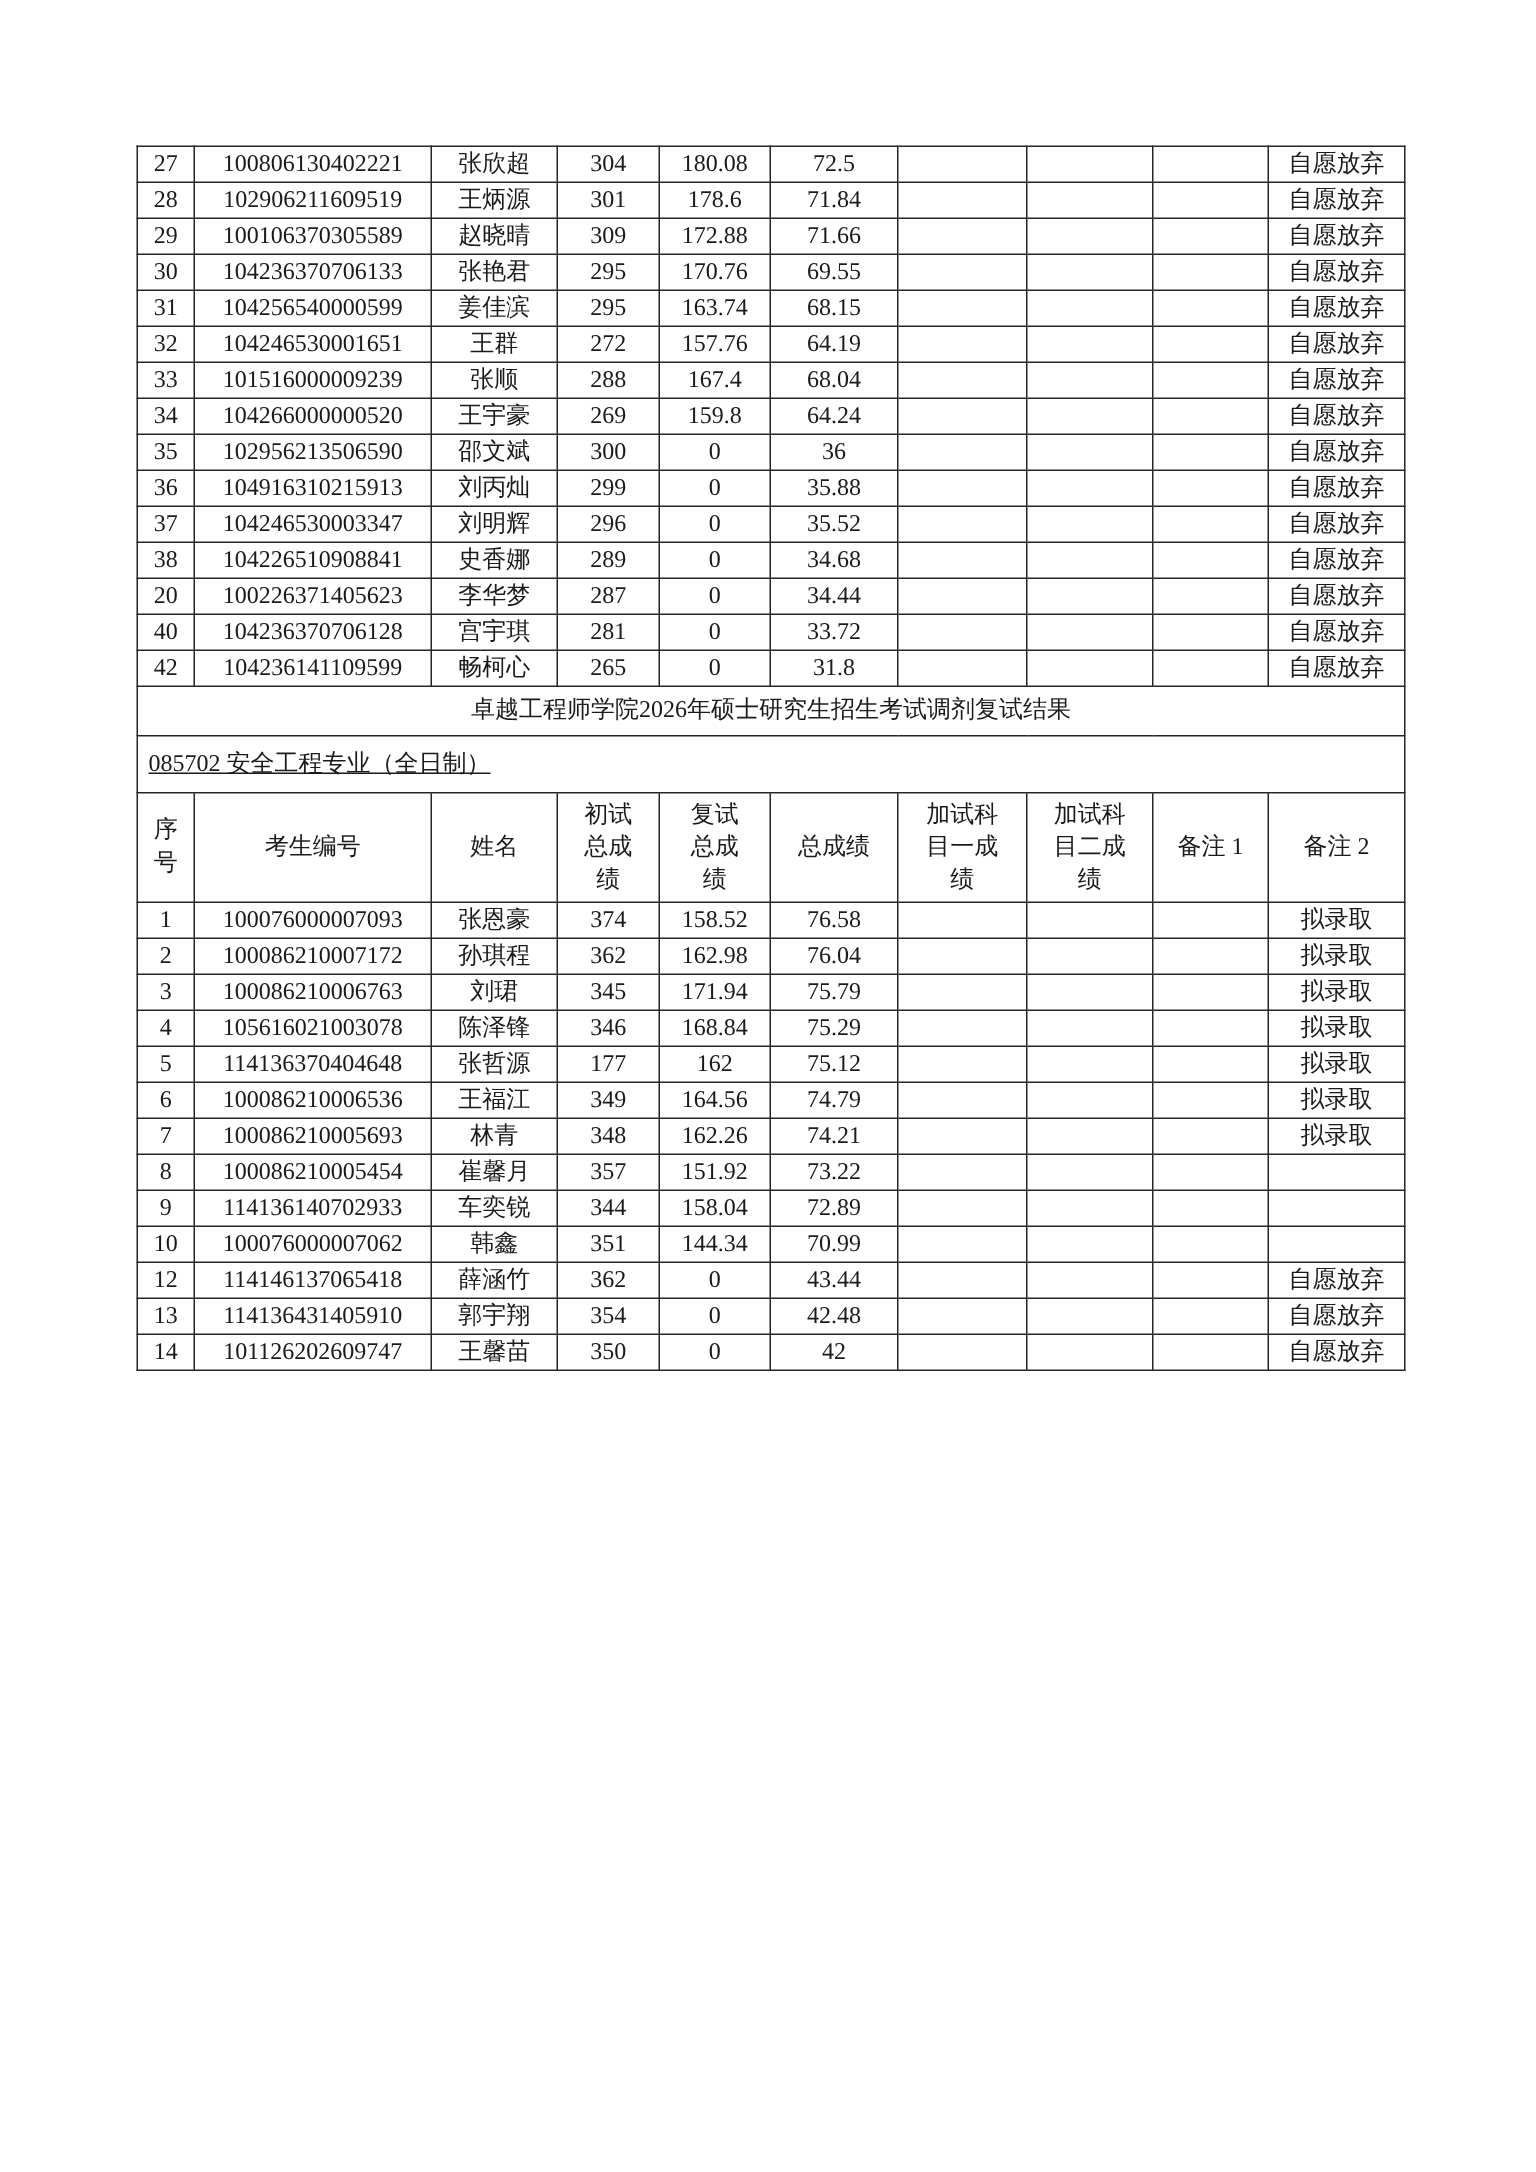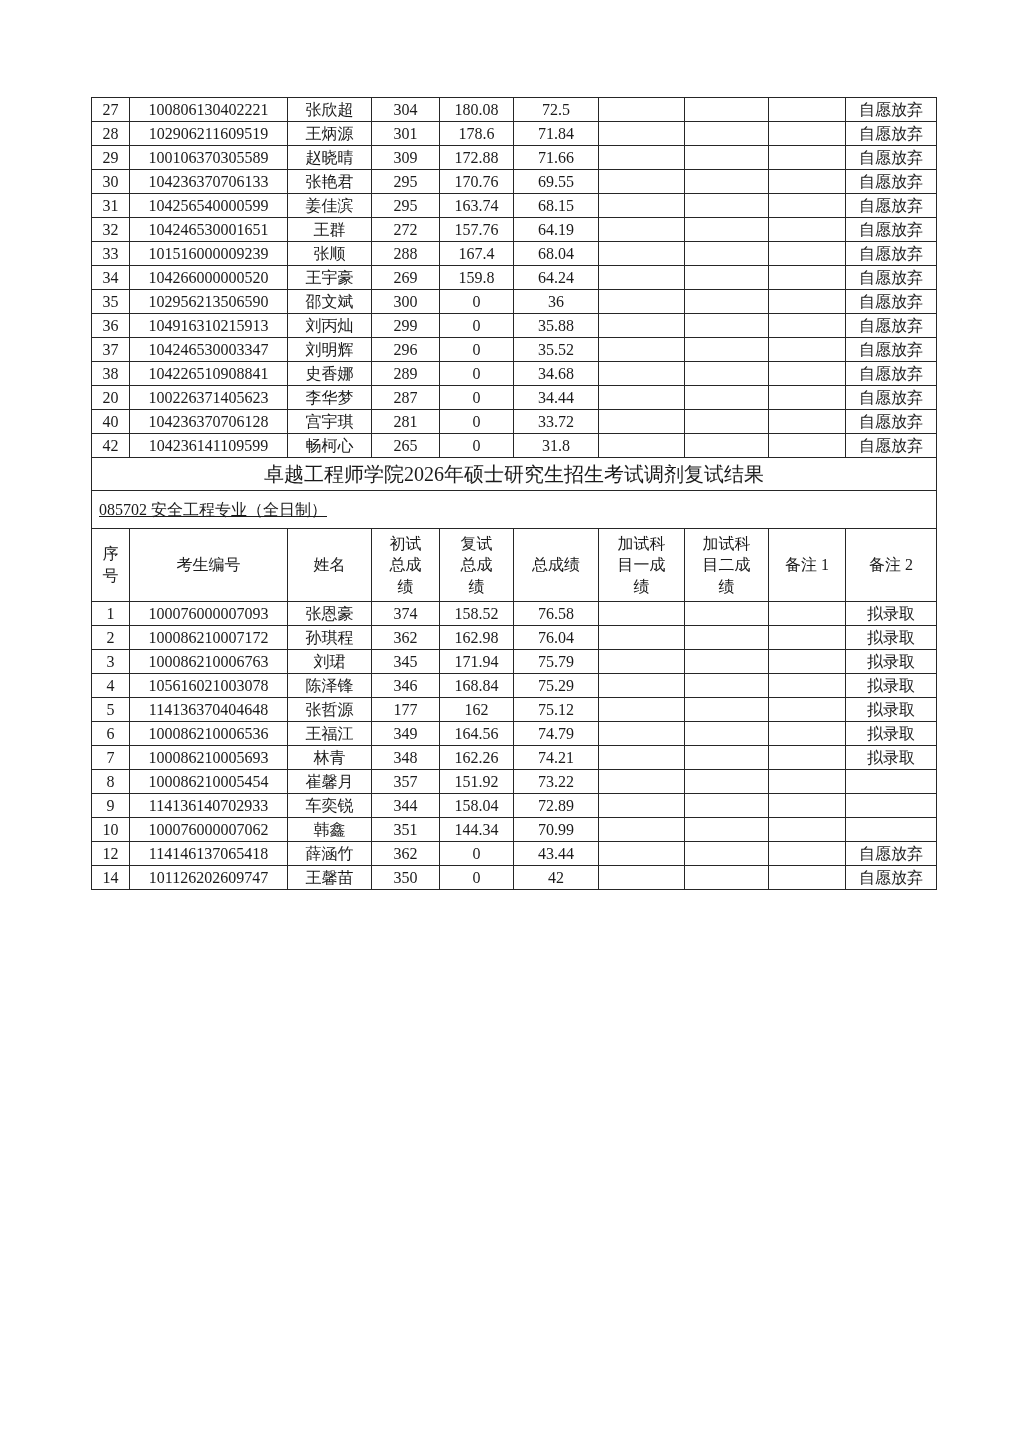--- a/index.html
+++ b/index.html
@@ -32,21 +32,21 @@
     vertical-align: middle;
     padding: 0 2px;
     overflow: hidden;
     white-space: nowrap;
     line-height: 1.25;
   }
   tbody.rows tr { height: 24px; }
   tr.title-row td {
     height: 32px;
     text-align: center;
-    font-size: 20px;
+    font-size: 16px;
     white-space: nowrap;
   }
   tr.section-row td {
     height: 37px;
     text-align: left;
     padding-left: 7px;
     font-size: 16px;
     text-decoration: underline;
   }
   tr.header-row { height: 73px; }
@@ -424,20 +424,32 @@
           <td>薛涵竹</td>
           <td>362</td>
           <td>0</td>
           <td>43.44</td>
           <td></td>
           <td></td>
           <td></td>
           <td>自愿放弃</td>
         </tr>
         <tr>
+          <td>13</td>
+          <td>114136431405910</td>
+          <td>郭宇翔</td>
+          <td>354</td>
+          <td>0</td>
+          <td>42.48</td>
+          <td></td>
+          <td></td>
+          <td></td>
+          <td>自愿放弃</td>
+        </tr>
+        <tr>
           <td>14</td>
           <td>101126202609747</td>
           <td>王馨苗</td>
           <td>350</td>
           <td>0</td>
           <td>42</td>
           <td></td>
           <td></td>
           <td></td>
           <td>自愿放弃</td>

